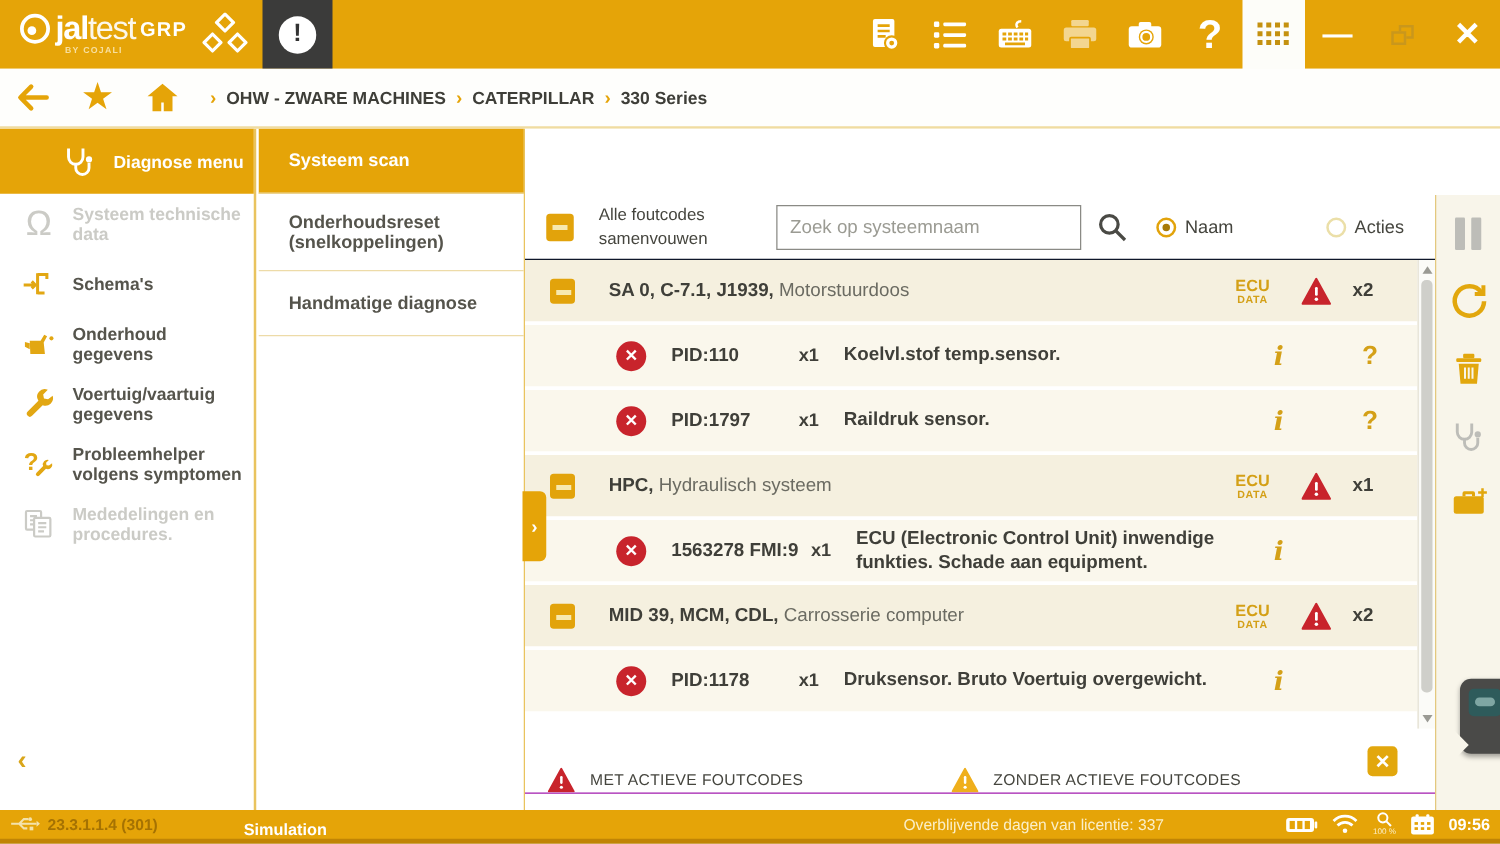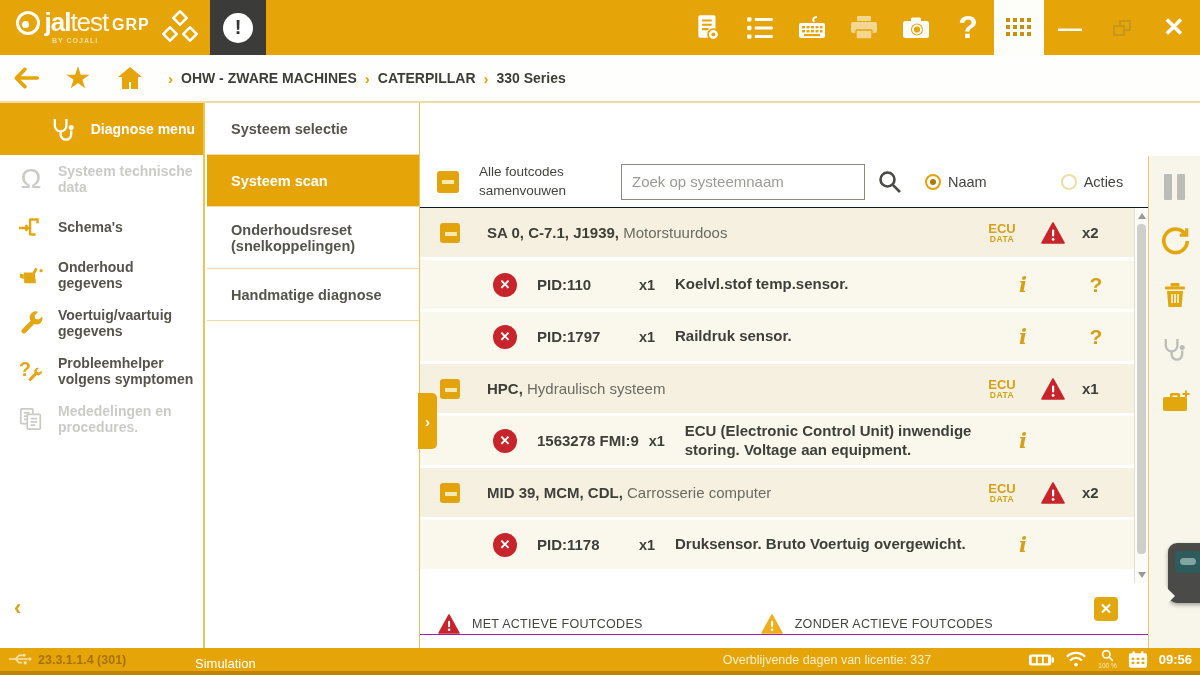--- a/index.html
+++ b/index.html
@@ -125,21 +125,21 @@
   .device::before{content:"";position:absolute;left:7px;top:8px;width:26px;height:22px;background:#2E5B5B;border-radius:4px;}
   .device::after{content:"";position:absolute;left:12px;top:15px;width:16px;height:7px;background:#7FA6A3;border-radius:4px;}
   .device-notch{position:absolute;left:-1px;bottom:-1px;width:16px;height:16px;background:#F8F5EA;transform:rotate(45deg) translate(-8px,8px);}
 
   .expander{position:absolute;left:418px;top:393px;width:19px;height:56px;background:#E5A408;border-radius:0 5px 5px 0;color:#fff;font-weight:bold;display:flex;align-items:center;justify-content:center;font-size:15px;cursor:pointer;}
 
   
   .statusbar{position:absolute;left:0;top:648px;width:1200px;height:27px;background:#E5A408;border-bottom:4px solid #C08405;}
   .sb-usb{position:absolute;left:8px;top:4px;color:#F3E2AC;}
   .sb-version{position:absolute;left:38px;top:5px;font-size:12.5px;font-weight:bold;color:rgba(130,88,0,.65);}
-  .sb-mode{position:absolute;left:195px;top:8px;font-size:13px;font-weight:normal;color:#fff;}
+  .sb-mode{position:absolute;left:195px;top:8px;font-size:13px;font-weight:bold;color:#fff;}
   .sb-license{position:absolute;left:827px;top:5px;transform:translateX(-50%);font-size:12.5px;color:#FBEFC8;}
   .sb-right{position:absolute;right:8px;top:0;height:23px;display:flex;align-items:center;gap:11px;color:#fff;}
   .sb-zoom{display:flex;flex-direction:column;align-items:center;line-height:1;}
   .sb-zoom .z{font-size:6.5px;margin-top:1px;color:#FBEFC8;}
   .sb-time{font-size:13px;font-weight:bold;}
 </style>
 </head>
 <body>
 
 <div class="screen" data-name="jaltest-app-window">
@@ -341,23 +341,20 @@
             <rect x="10" y="9" width="14" height="16" rx="1" fill="#fff"></rect>
             <path d="M13.5 13.5h7M13.5 17h7M13.5 20.5h5"></path>
           </svg>
       </span>
       <span data-name="sidebar-item-label">Mededelingen en procedures.</span>
     </div>
     <span class="collapse-left" data-name="collapse-sidebar-chevron">‹</span>
   </aside>
 
   <aside class="submenu" data-name="scan-submenu">
-    <div class="sub-item" data-name="submenu-item-systeem-selectie">
-        <span>Systeem selectie</span>
-      </div>
     <div class="sub-item active" data-name="submenu-item-systeem-scan">
         <span>Systeem scan</span>
       </div>
     <div class="sub-item" data-name="submenu-item-onderhoudsreset">
         <span>Onderhoudsreset (snelkoppelingen)</span>
       </div>
     <div class="sub-item" data-name="submenu-item-handmatige-diagnose">
         <span>Handmatige diagnose</span>
       </div>
   </aside>
@@ -430,21 +427,21 @@
               <rect x="11" y="7.5" width="2.2" height="7" rx="1" fill="#fff"></rect>
               <circle cx="12.1" cy="17.4" r="1.4" fill="#fff"></circle>
             </svg>
     </span>
     <span class="g-count" data-name="fault-count">x1</span>
   </div>
         <div class="row fault" data-name="fault-row">
     <span class="err-ic" data-name="fault-error-icon">✕</span>
     <span class="f-code" data-name="fault-code">1563278 FMI:9</span>
     <span class="f-times" data-name="fault-occurrences">x1</span>
-    <span class="f-desc" data-name="fault-description">ECU (Electronic Control Unit) inwendige storing. Voltage aan equipment.</span>
+    <span class="f-desc" data-name="fault-description">ECU (Electronic Control Unit) inwendige funkties. Schade aan equipment.</span>
     <span class="f-info" data-name="fault-info-icon">i</span>
     <span class="f-help" data-name="fault-help-icon" style="visibility: hidden;">?</span>
   </div>
         <div class="row group" data-name="system-group-row">
     <span class="chk small g-chk" data-name="system-checkbox"></span>
     <span class="g-title" data-name="system-title"><b class="g-code">MID 39, MCM, CDL,</b> <span class="g-name"> Carrosserie computer</span></span>
     <span class="ecu-badge" data-name="ecu-data-badge">
             <span class="b1">ECU</span>
             <span class="b2">DATA</span>
           </span>

